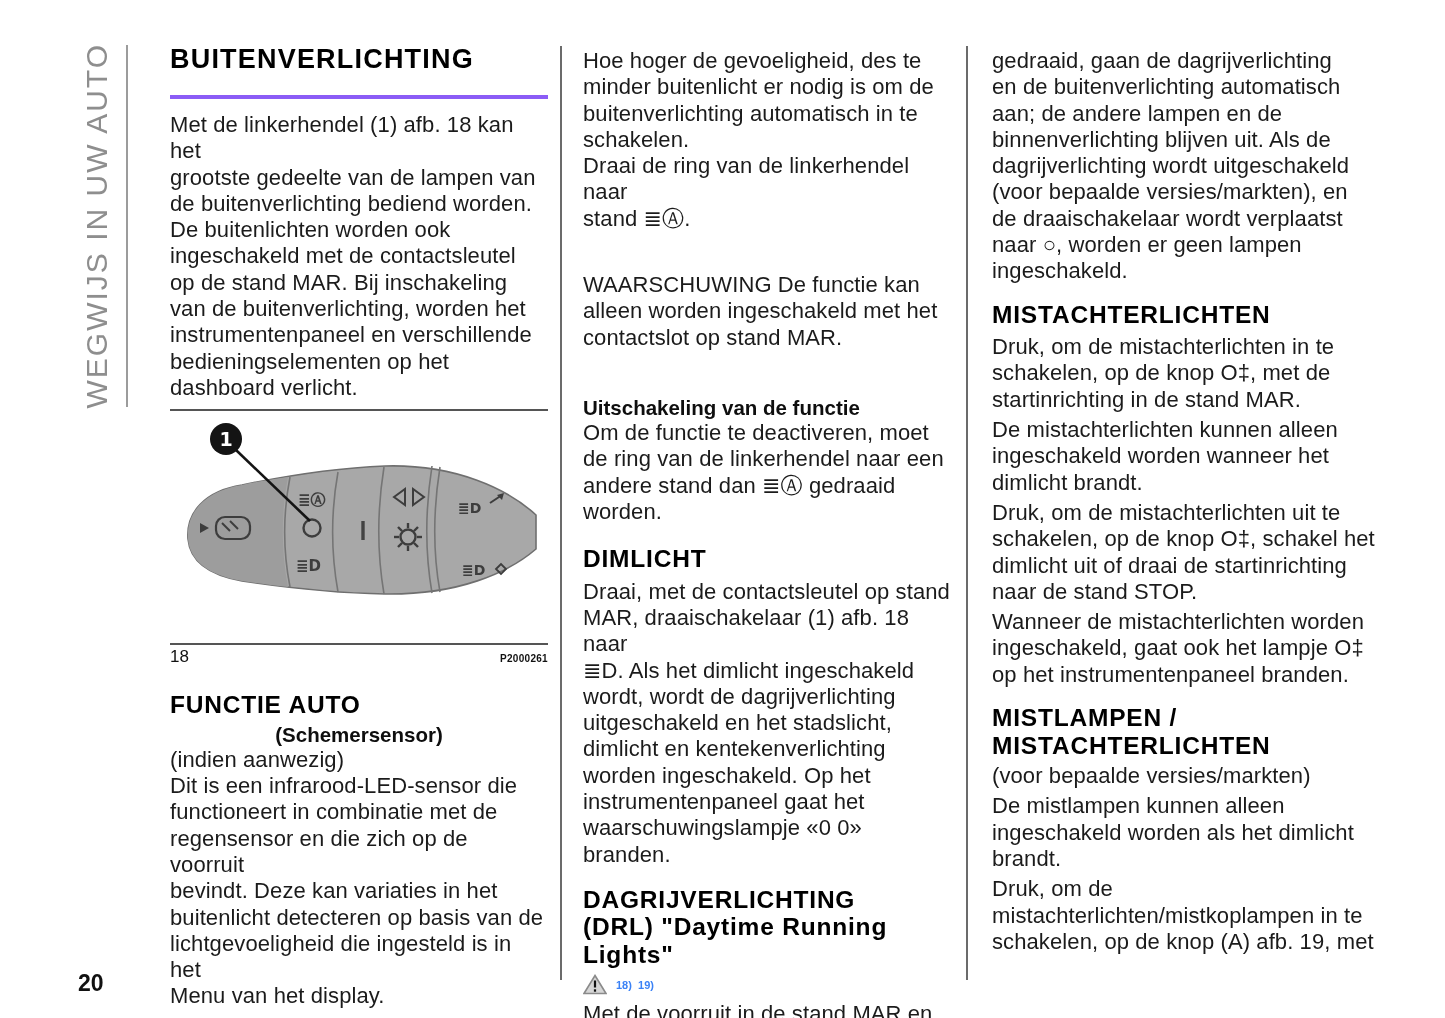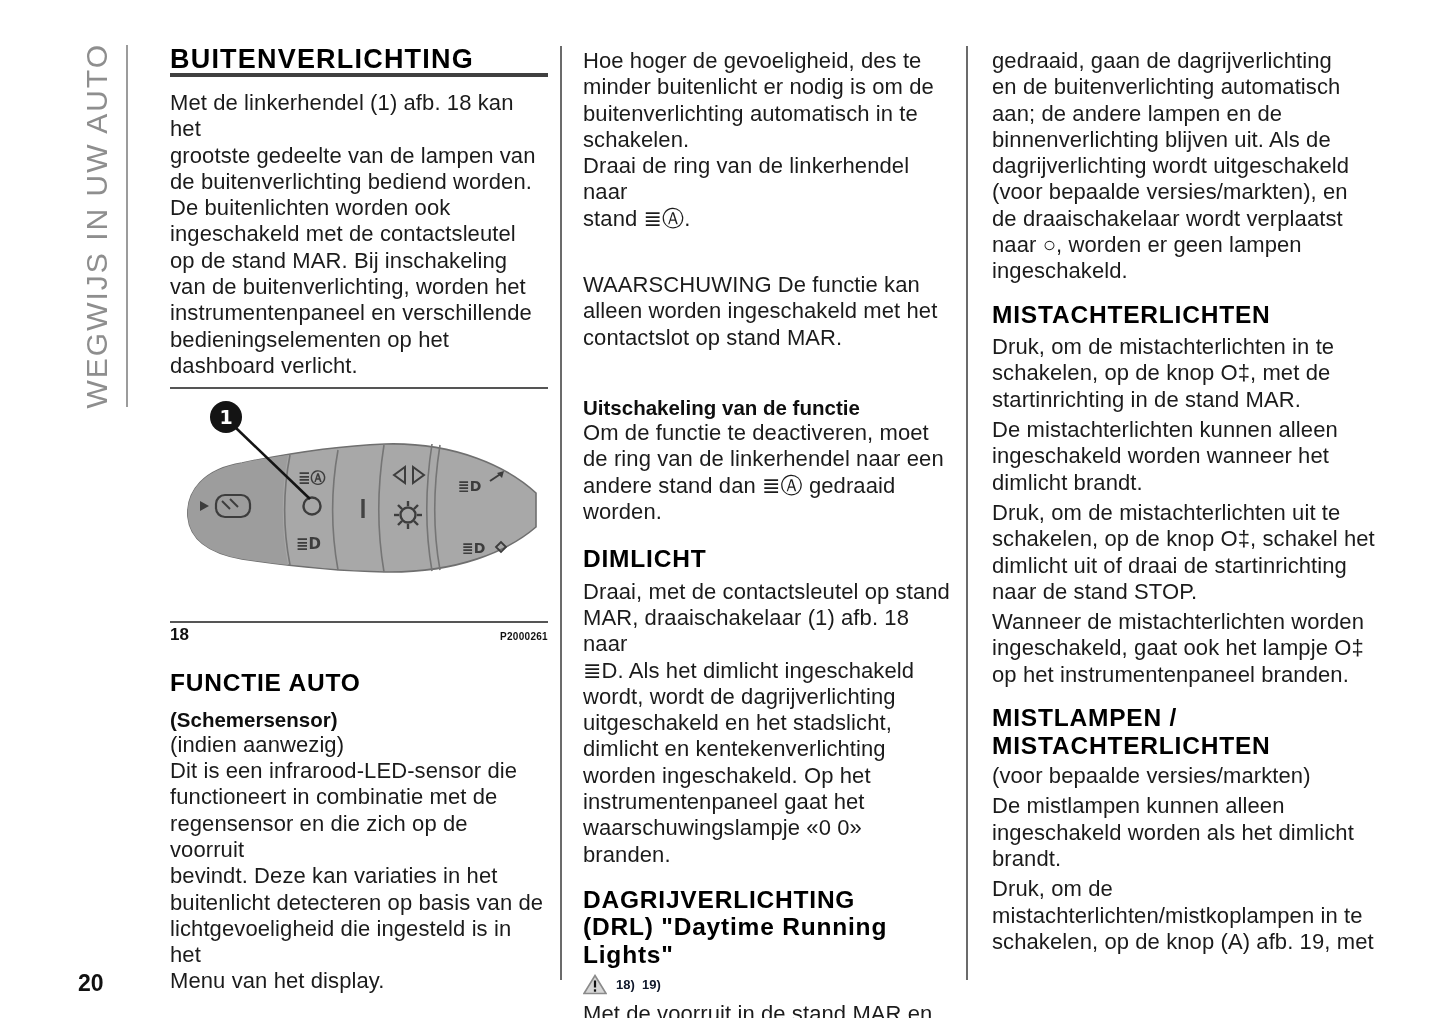--- a/index.html
+++ b/index.html
@@ -17,38 +17,38 @@
   .divider{position:absolute;top:46px;width:2px;height:934px;background:#6b6b6b;}
   .divider.d1{left:560px;}
   .divider.d2{left:966px;}
   
   .col{position:absolute;top:45px;}
   .col1{left:170px;width:378px;}
   .col2{left:583px;width:372px;}
   .col3{left:992px;width:400px;}
   .para{font-size:22px;line-height:26.3px;white-space:pre-line;letter-spacing:.1px;color:#1b1b1b;}
   .h1{font-size:27px;font-weight:bold;letter-spacing:1.2px;color:#000;
-    border-bottom:4px solid #404040;padding-bottom:0;margin-bottom:13px;line-height:28px;}
+    border-bottom:4px solid #8b5cf6;padding-bottom:22px;margin-bottom:13px;line-height:28px;}
   .h-main{font-size:24.5px;font-weight:bold;letter-spacing:.8px;line-height:27.5px;
     color:#000;white-space:pre-line;}
   .h-sub{font-size:20.5px;font-weight:bold;color:#0e0e0e;line-height:25px;}
   
   .figure{margin-top:8px;border-top:2px solid #555;border-bottom:2px solid #555;
     height:232px;overflow:hidden;background:#fff;}
   .fig-caption{display:flex;justify-content:space-between;align-items:baseline;margin-top:2px;}
-  .fig-num{font-size:17px;font-weight:bold;color:#111;}
+  .fig-num{font-size:17px;font-weight:normal;color:#111;}
   .fig-code{font-size:10px;font-weight:bold;letter-spacing:.3px;color:#111;}
   .functie{margin-top:24px;}
-  .functie .h-sub{margin-top:10px;}
+  .functie .h-sub{margin-top:3px;text-align:center;}
   
   .mt14{margin-top:14px;} .mt40{margin-top:40px;} .mt44{margin-top:44px;}
   .mt20{margin-top:20px;} .mt18{margin-top:18px;} .mt16{margin-top:16px;}
   .mt6{margin-top:6px;} .mt4{margin-top:4px;} .mt3{margin-top:3px;}
   .refs{display:flex;align-items:center;gap:9px;margin-top:6px;}
-  .refs .nums{font-size:13px;font-weight:bold;white-space:pre;color:#0f172a;}
+  .refs .nums{font-size:11px;font-weight:bold;white-space:pre;color:#3b82f6;}
   
   .page-num{position:absolute;left:78px;top:970px;font-size:23px;font-weight:bold;color:#111;}
   svg text{font-family:"DejaVu Sans",sans-serif;}
 </style>
 </head>
 <body>
 
 <div class="page">
 
   <div class="v-label">

